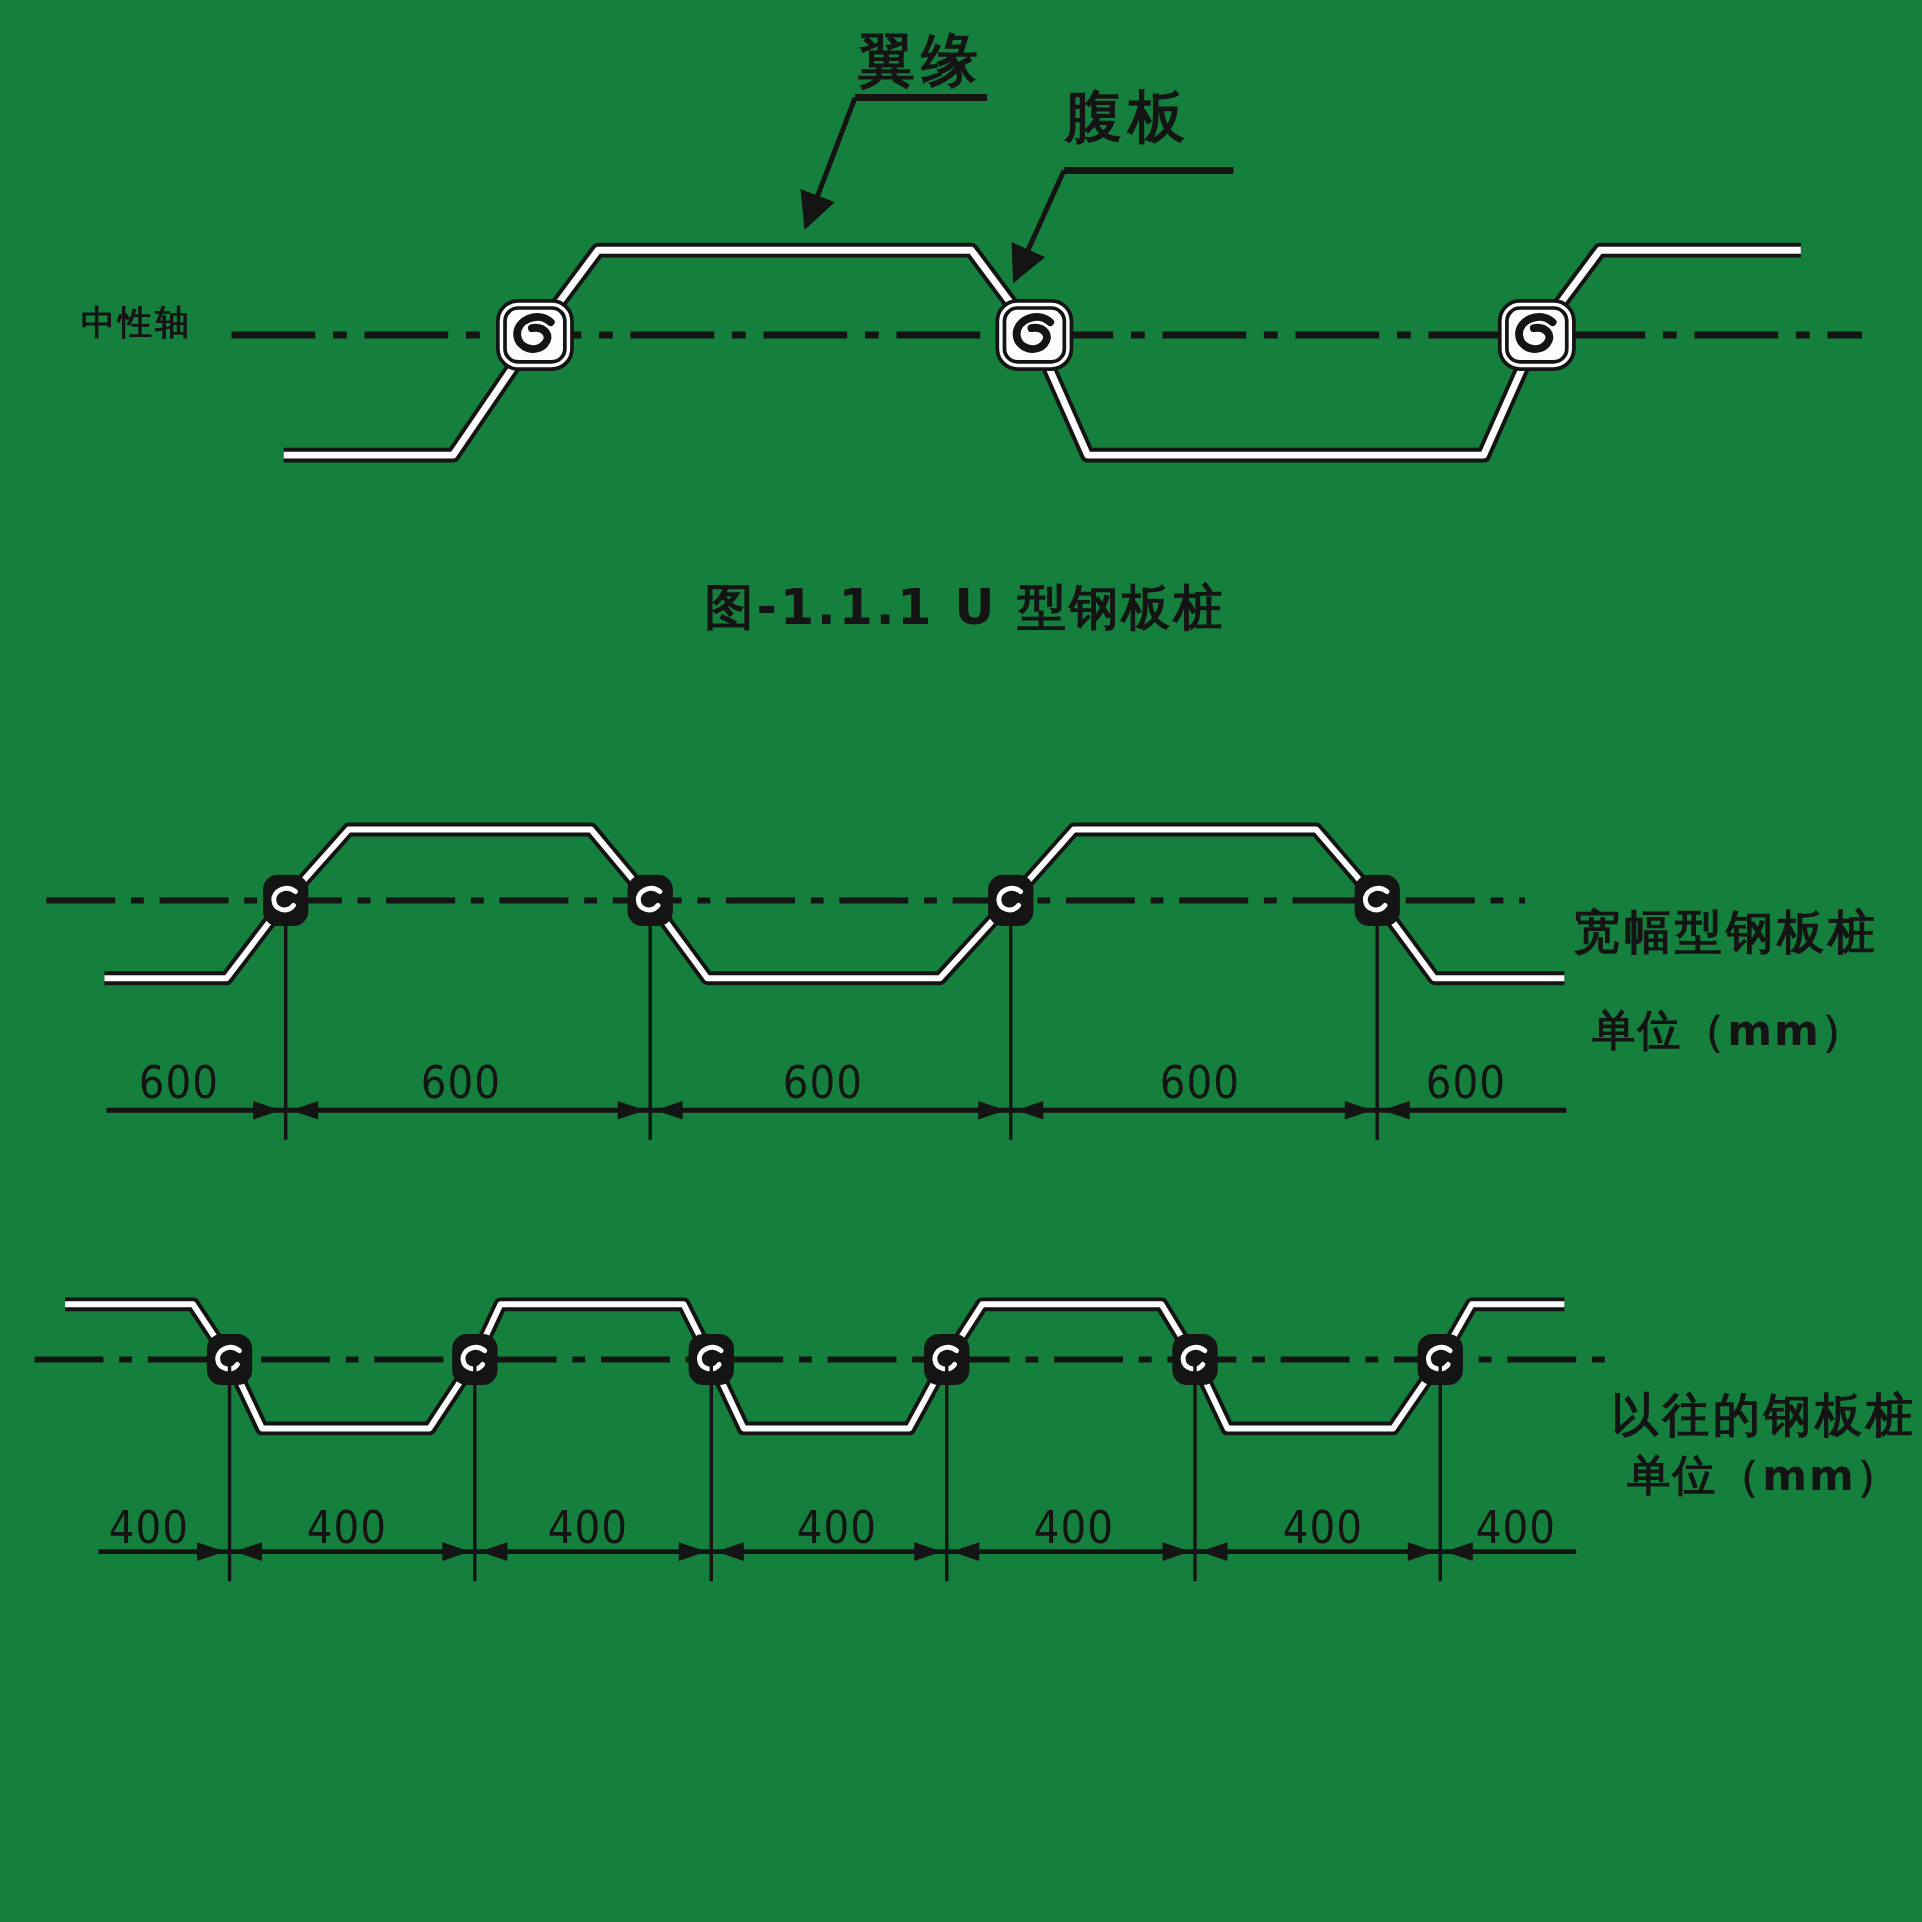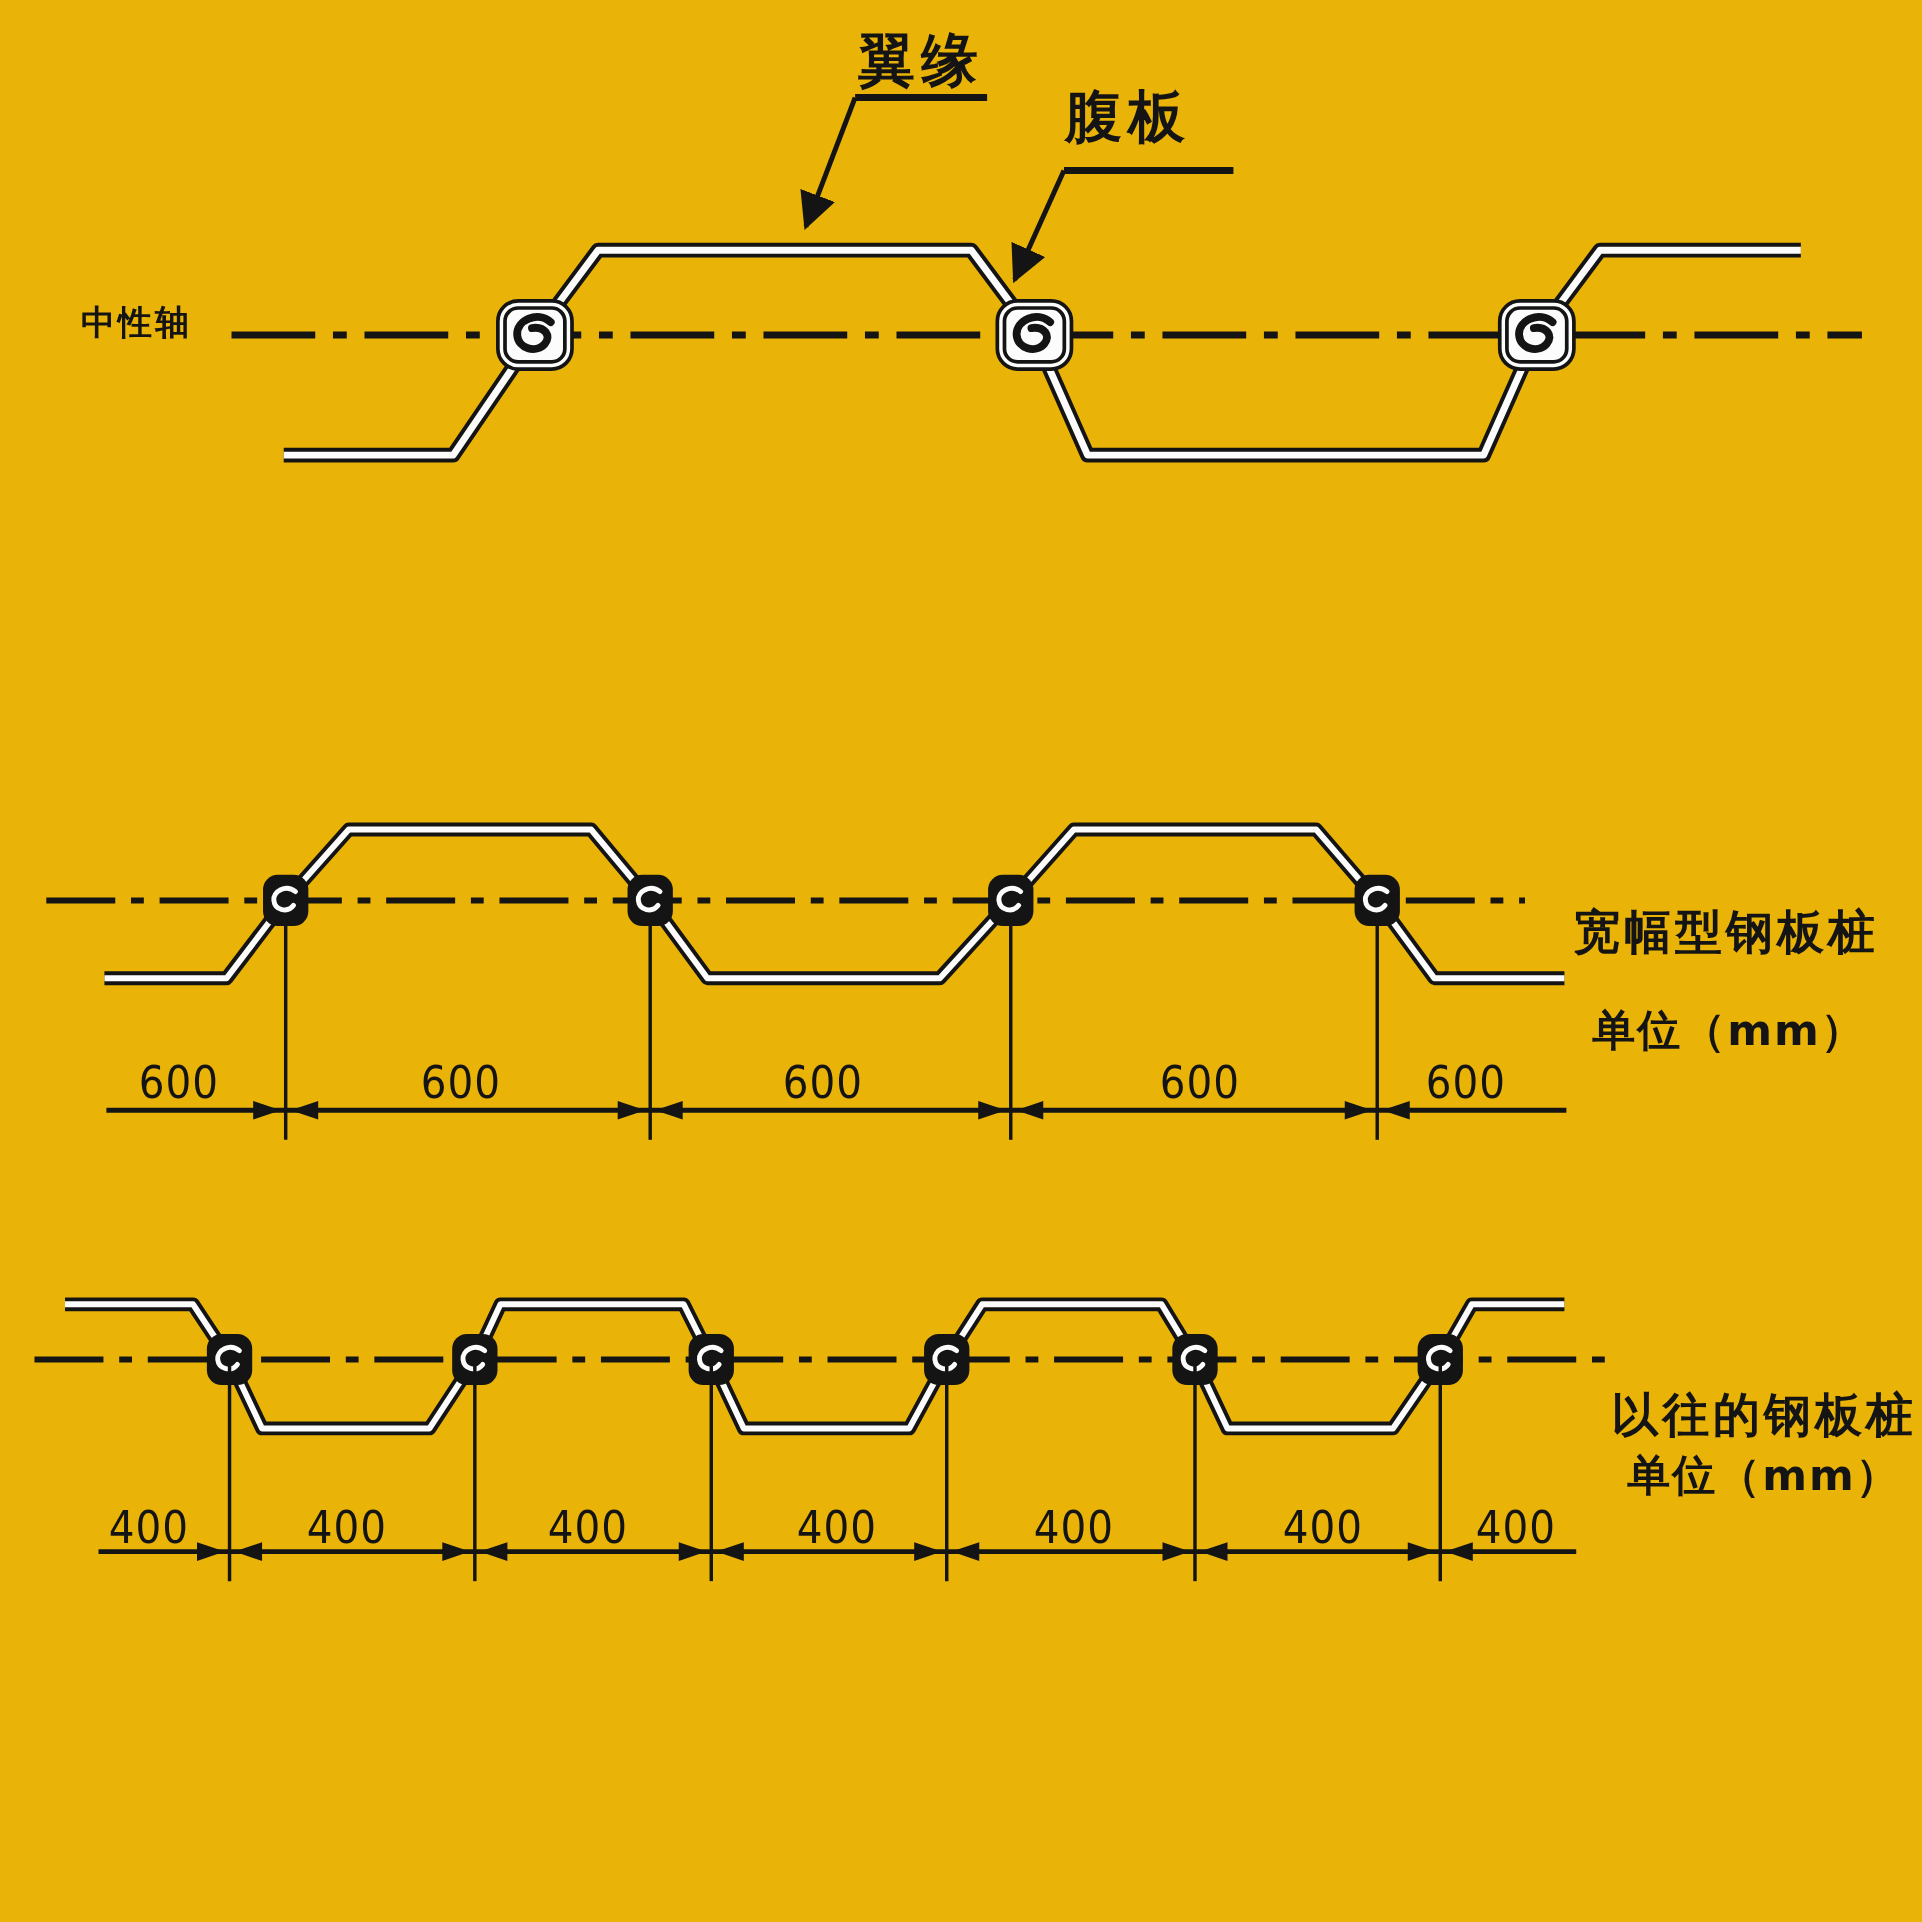--- a/index.html
+++ b/index.html
@@ -1,19 +1,19 @@
 <!DOCTYPE html>
 <html><head>
 <meta charset="utf-8">
 <style>
   html,body{margin:0;padding:0;background:#e8e8e8;}
   #canvas{
     position:relative;
     width:1923px;height:1923px;
-    background:#eab308;
+    background:#15803d;
     overflow:hidden;
     font-family:"DejaVu Sans","Liberation Sans",sans-serif;
     color:#141414;
   }
   #drawing{position:absolute;left:0;top:0;}
   .lbl{
     position:absolute;
     font-weight:700;
     white-space:nowrap;
     line-height:1;
@@ -115,20 +115,21 @@
       <use href="#dimtick" x="722" y="1575"></use>
       <use href="#dimtick" x="961" y="1575"></use>
       <use href="#dimtick" x="1213" y="1575"></use>
       <use href="#dimtick" x="1462" y="1575"></use>
     </g>
   </svg>
 
   <div class="lbl part-label centered" style="left:921px;top:31.5px;">翼缘</div>
   <div class="lbl part-label centered" style="left:1128px;top:88px;">腹板</div>
   <div class="lbl axis-label" style="left:81px;top:305px;">中性轴</div>
+  <div class="lbl caption centered" style="left:965px;top:583px;">图-1.1.1 U 型钢板桩</div>
 
   <span class="dim" style="left:179px;top:1056px;">600</span>
   <span class="dim" style="left:461px;top:1056px;">600</span>
   <span class="dim" style="left:823px;top:1056px;">600</span>
   <span class="dim" style="left:1200px;top:1056px;">600</span>
   <span class="dim" style="left:1466px;top:1056px;">600</span>
 
   <div class="lbl side-title centered" style="left:1726px;top:908px;">宽幅型钢板桩</div>
   <div class="lbl side-unit centered" style="left:1729px;top:1009px;">单位（mm）</div>
 

